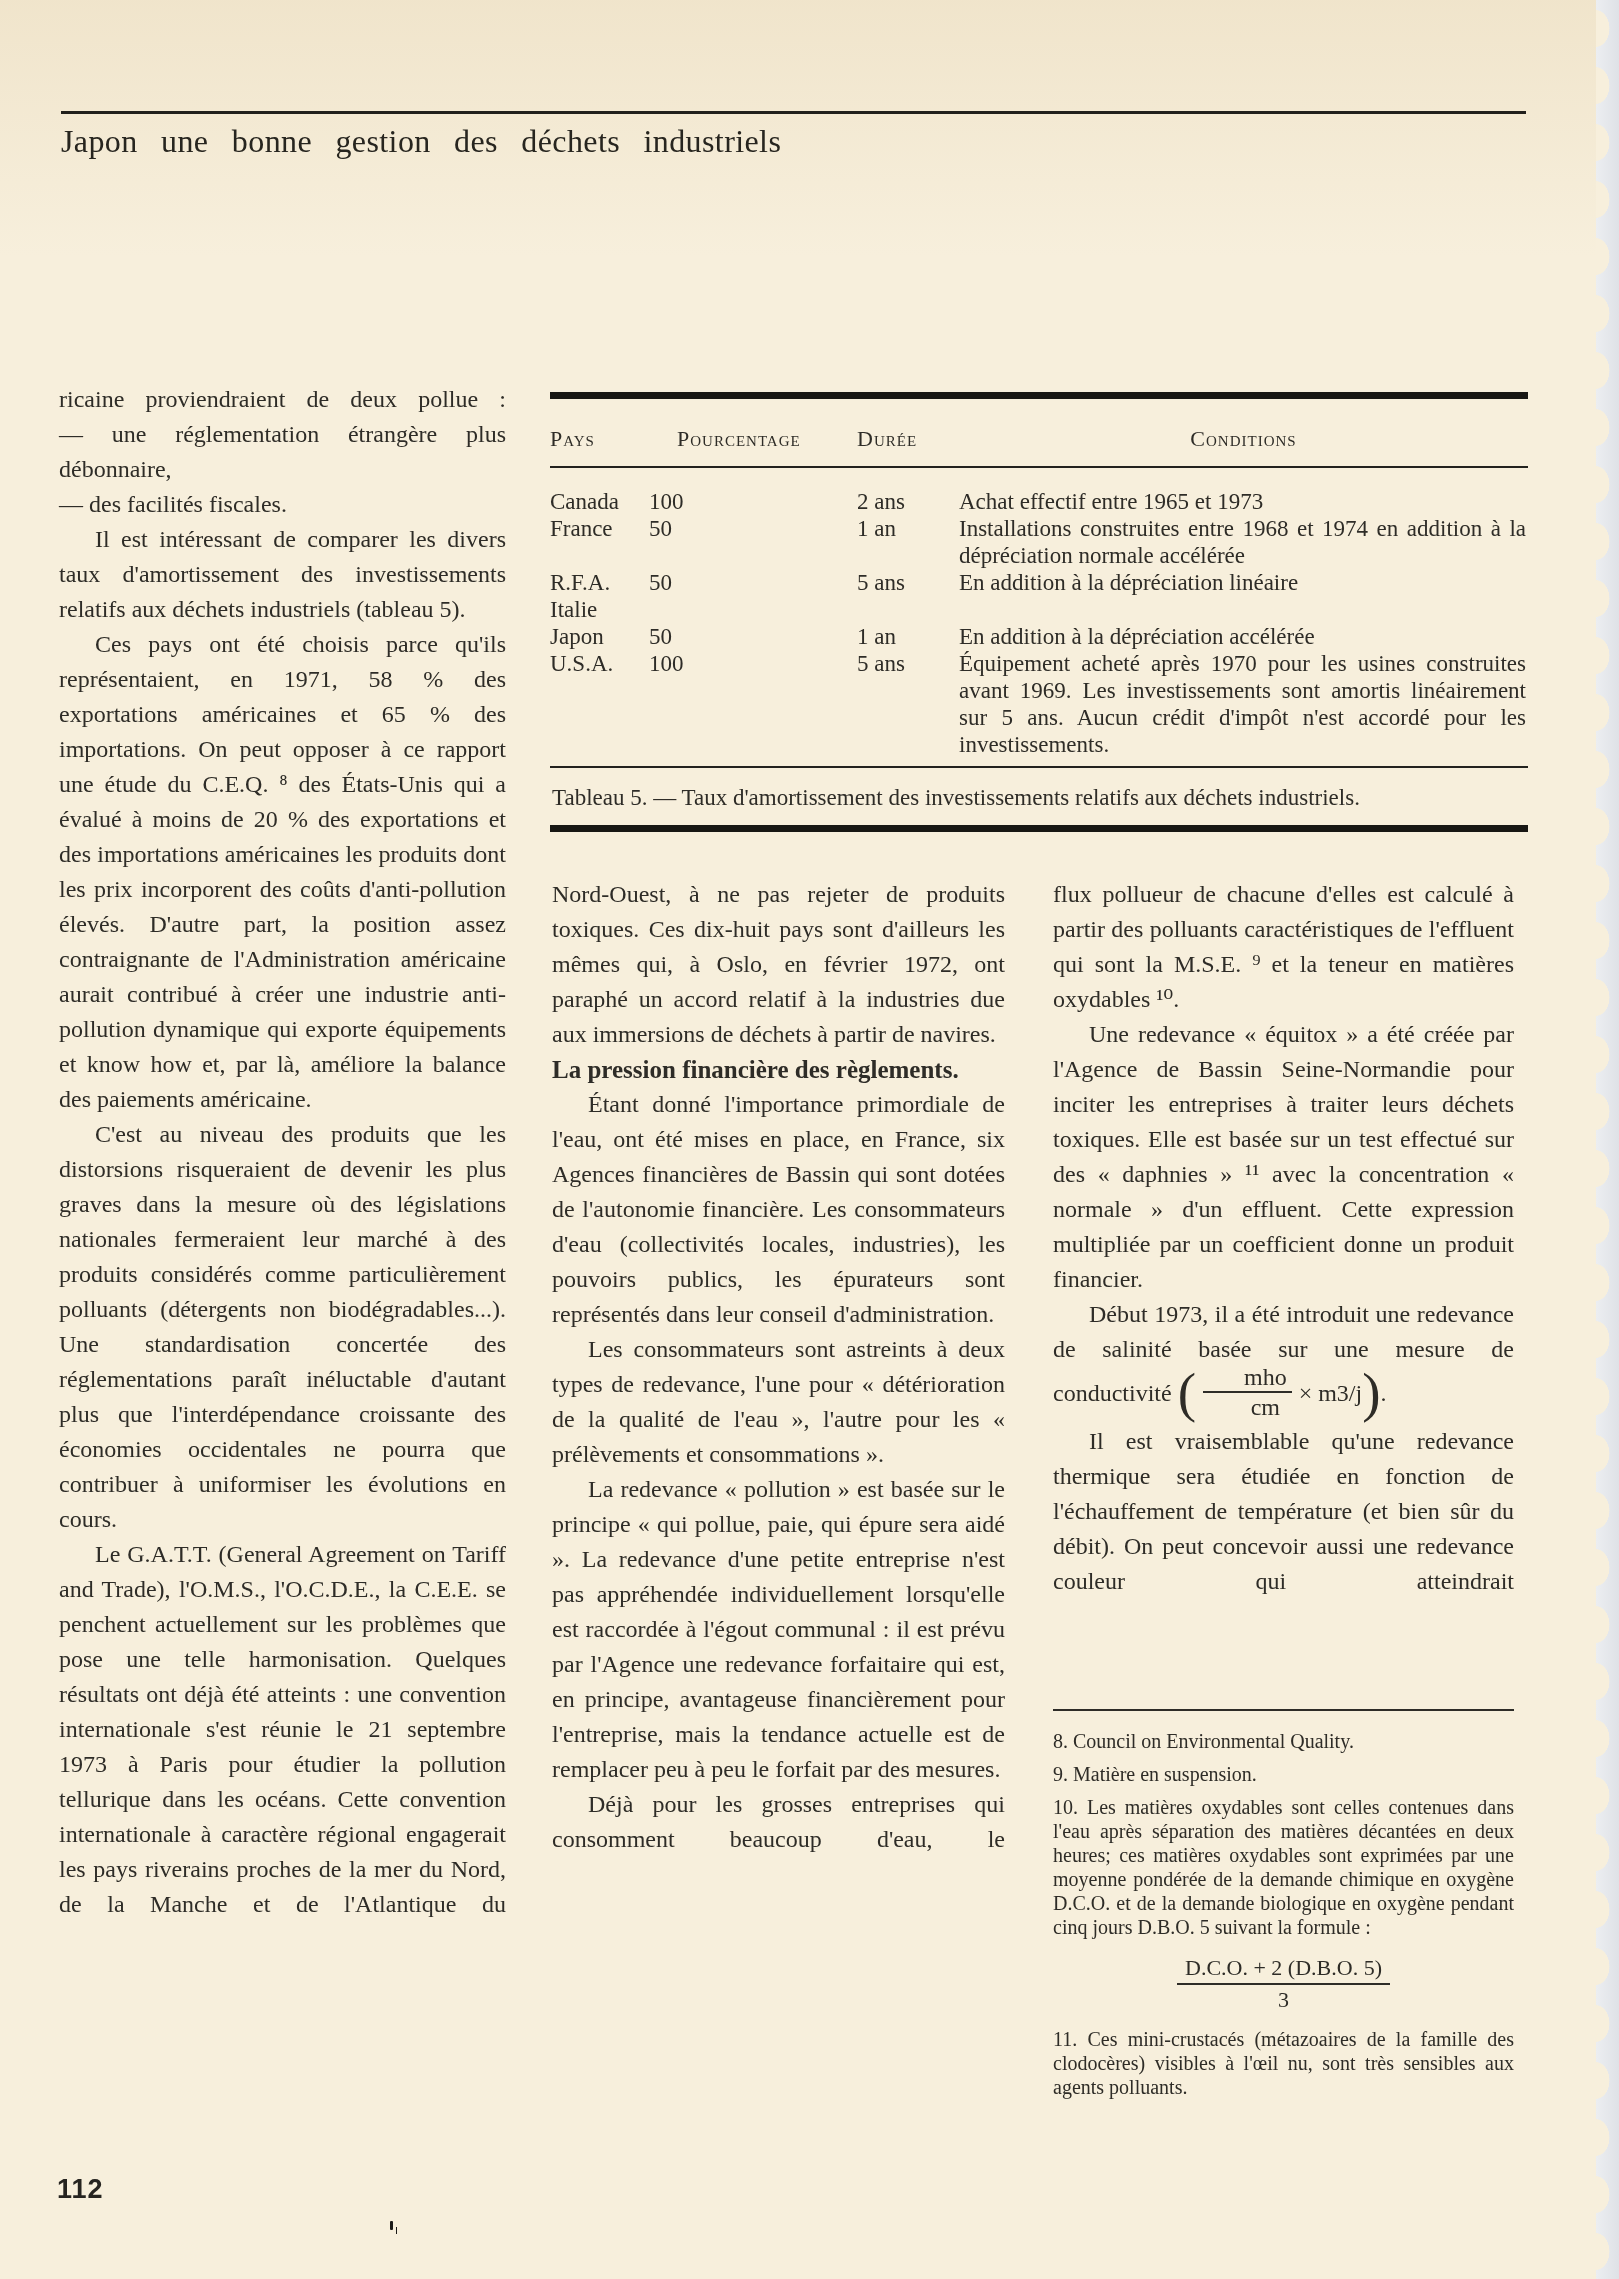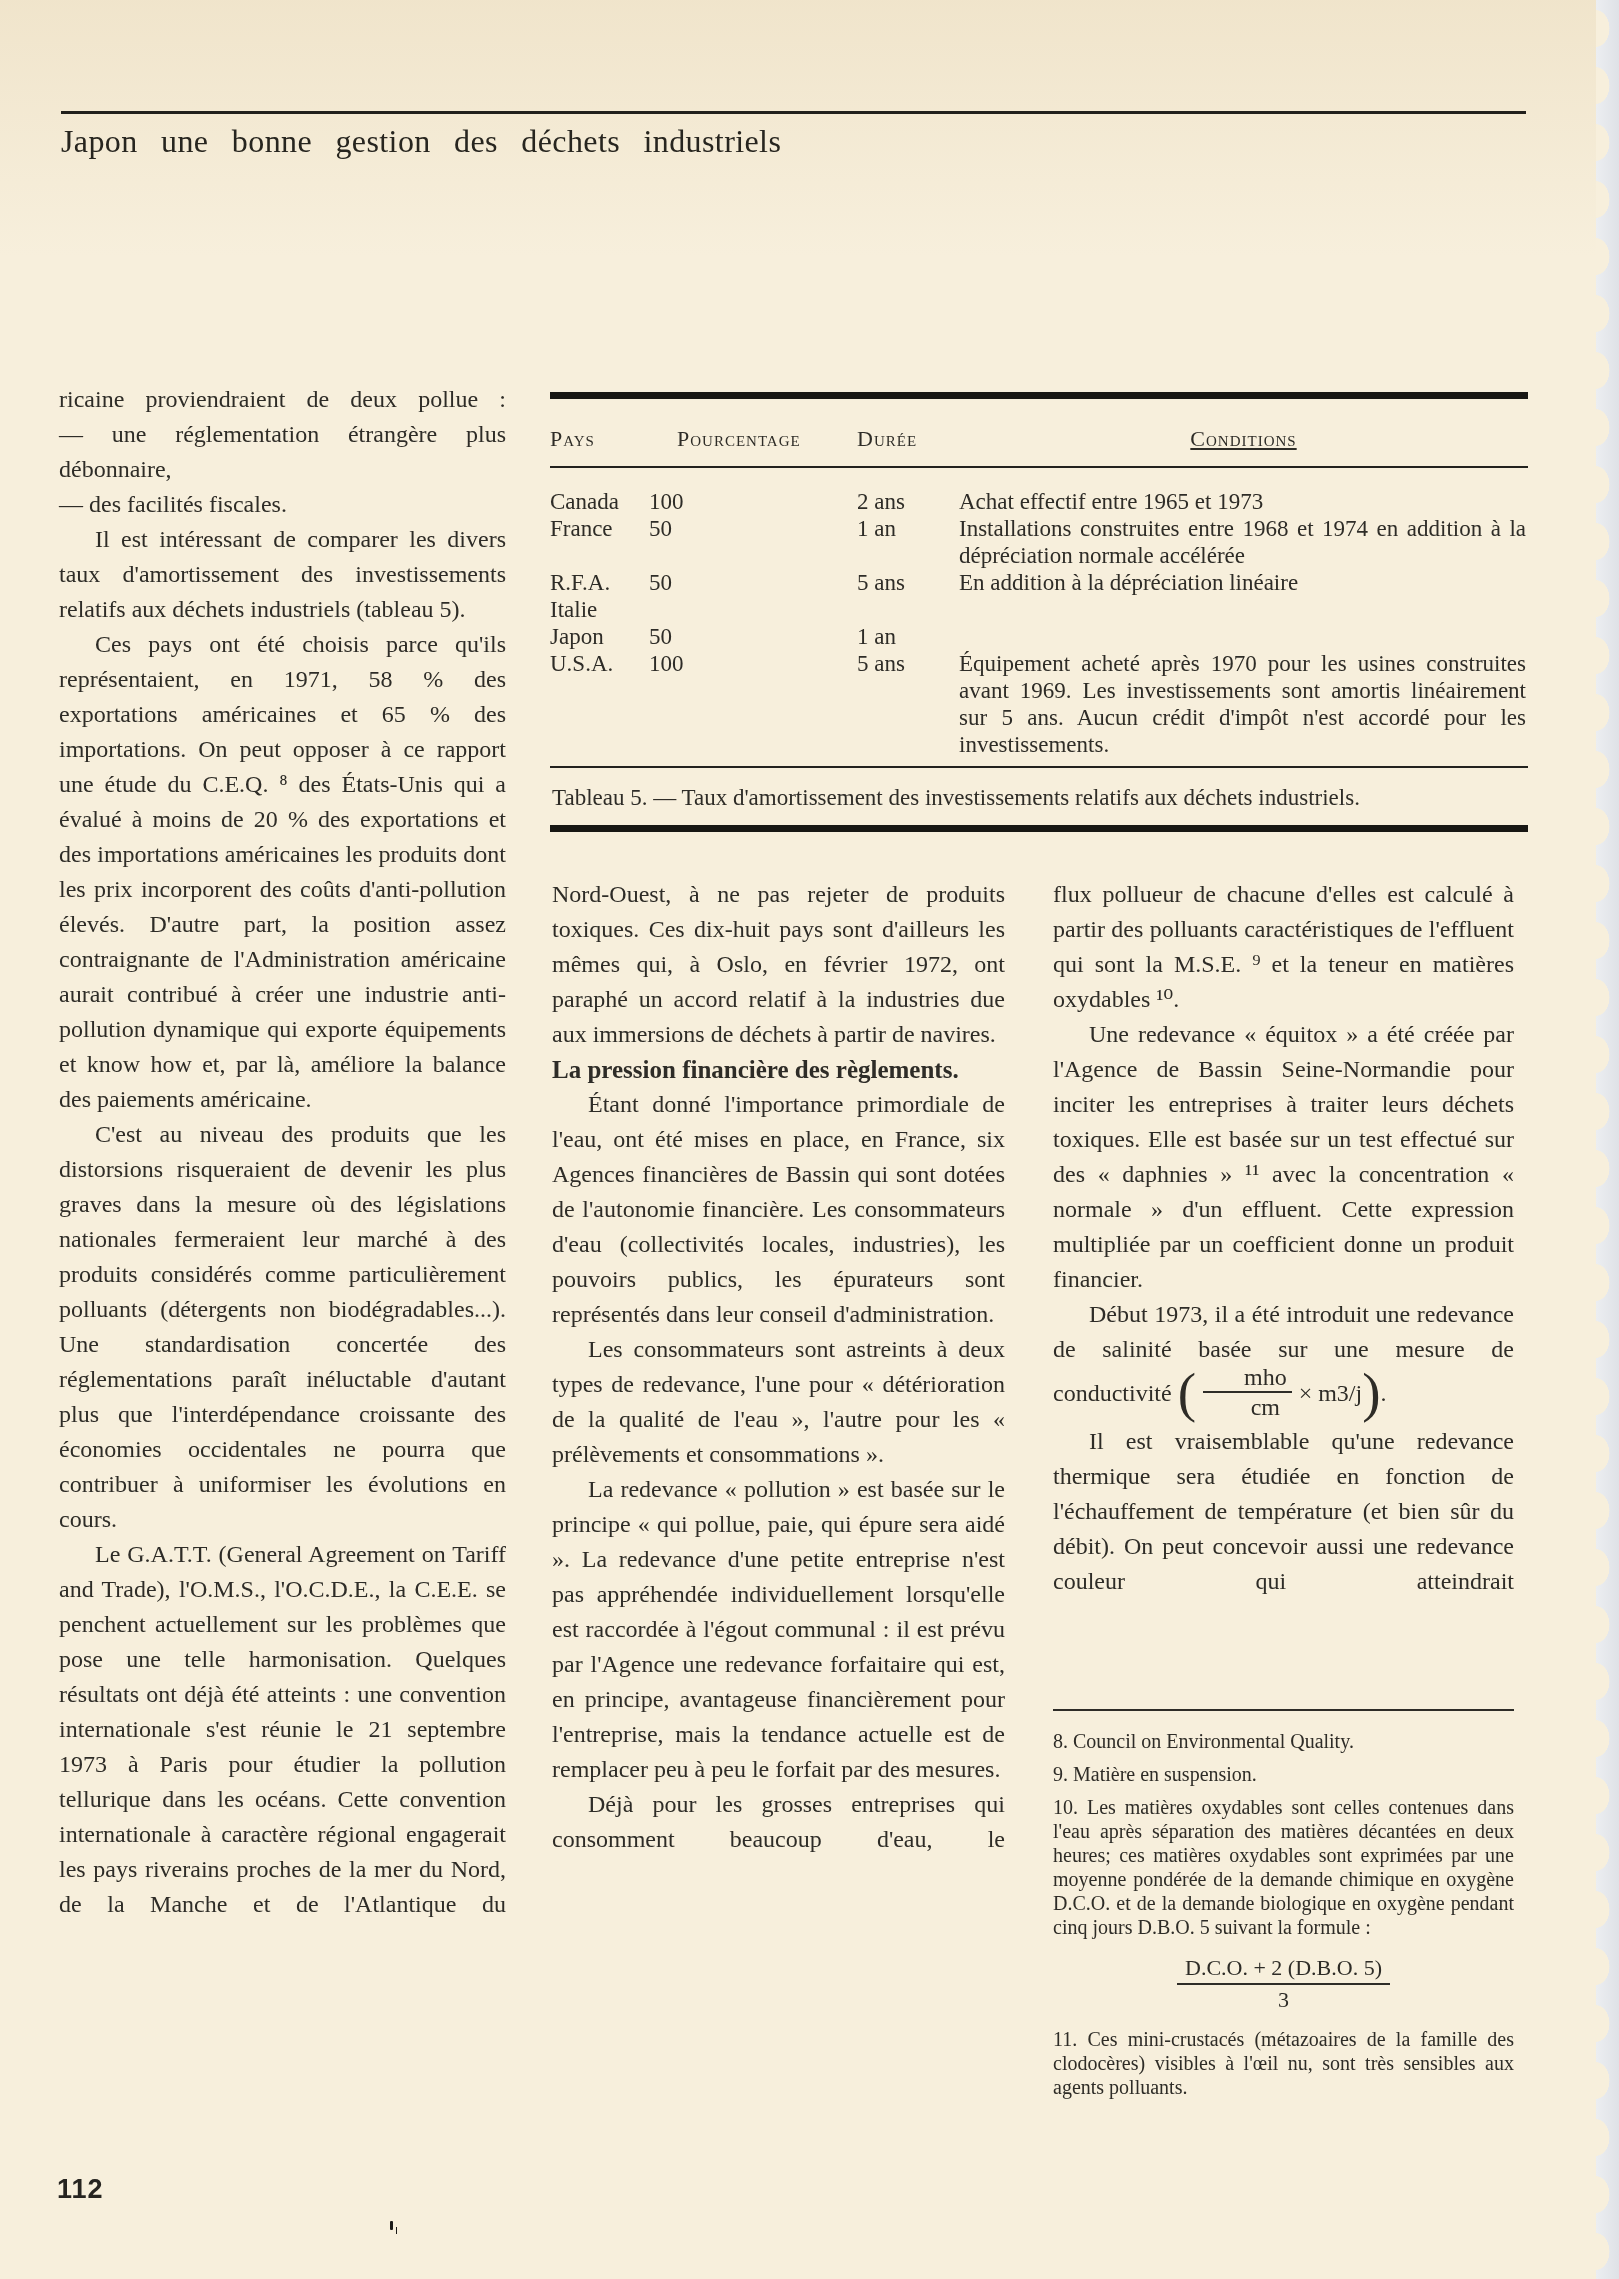--- a/index.html
+++ b/index.html
@@ -29,21 +29,21 @@
   #col-middle{left:552px;top:877px;width:453px;}
   #col-right{left:1053px;top:877px;width:461px;}
   .mid-heading{font-weight:bold;font-size:25px;margin:26px 0 13px 0;text-align:left;text-indent:0;}
   
   #table-block{position:absolute;left:550px;top:392px;width:978px;font-size:23px;line-height:27px;}
   .rule-thick{height:7px;background:#181713;}
   .rule-thin{height:2px;background:#23221e;}
   .thead{display:grid;grid-template-columns:99px 208px 102px 1fr;margin:26px 0 14px 0;font-size:22px;}
   .sc{font-variant:small-caps;letter-spacing:1px;}
   .h-pct{padding-left:28px;}
-  .h-cond{text-align:center;text-decoration:underline;}
+  .h-cond{text-align:center;}
   .tbody{margin:20px 0 8px 0;}
   .trow{display:grid;grid-template-columns:99px 208px 102px 1fr;}
   .c-pays{white-space:pre-line;}
   .c-cond{text-align:justify;padding-right:2px;}
   .caption{font-size:23px;margin:16px 0 14px 2px;}
   
   .bigp{font-size:55px;vertical-align:middle;line-height:0;position:relative;top:-2px;}
   .ifrac{display:inline-block;vertical-align:middle;text-align:center;line-height:1.1;margin:0 7px;position:relative;top:-3px;}
   .ifrac .n{display:block;border-bottom:2px solid #2e2c27;padding:0 5px 1px;}
   .ifrac .d{display:block;padding-top:1px;}
@@ -96,20 +96,21 @@
         <div class="c-pays">R.F.A.
 Italie</div>
         <div class="c-pct">50</div>
         <div class="c-dur">5 ans</div>
         <div class="c-cond">En addition à la dépréciation linéaire</div>
       </div>
       <div class="trow">
         <div class="c-pays">Japon</div>
         <div class="c-pct">50</div>
         <div class="c-dur">1 an</div>
+        <div class="c-cond">En addition à la dépréciation accélérée</div>
       </div>
       <div class="trow">
         <div class="c-pays">U.S.A.</div>
         <div class="c-pct">100</div>
         <div class="c-dur">5 ans</div>
         <div class="c-cond">Équipement acheté après 1970 pour les usines construites avant 1969. Les investissements sont amortis linéairement sur 5 ans. Aucun crédit d'impôt n'est accordé pour les investissements.</div>
       </div>
     </div>
     <div class="rule-thin"></div>
     <div class="caption">Tableau 5. — Taux d'amortissement des investissements relatifs aux déchets industriels.</div>

